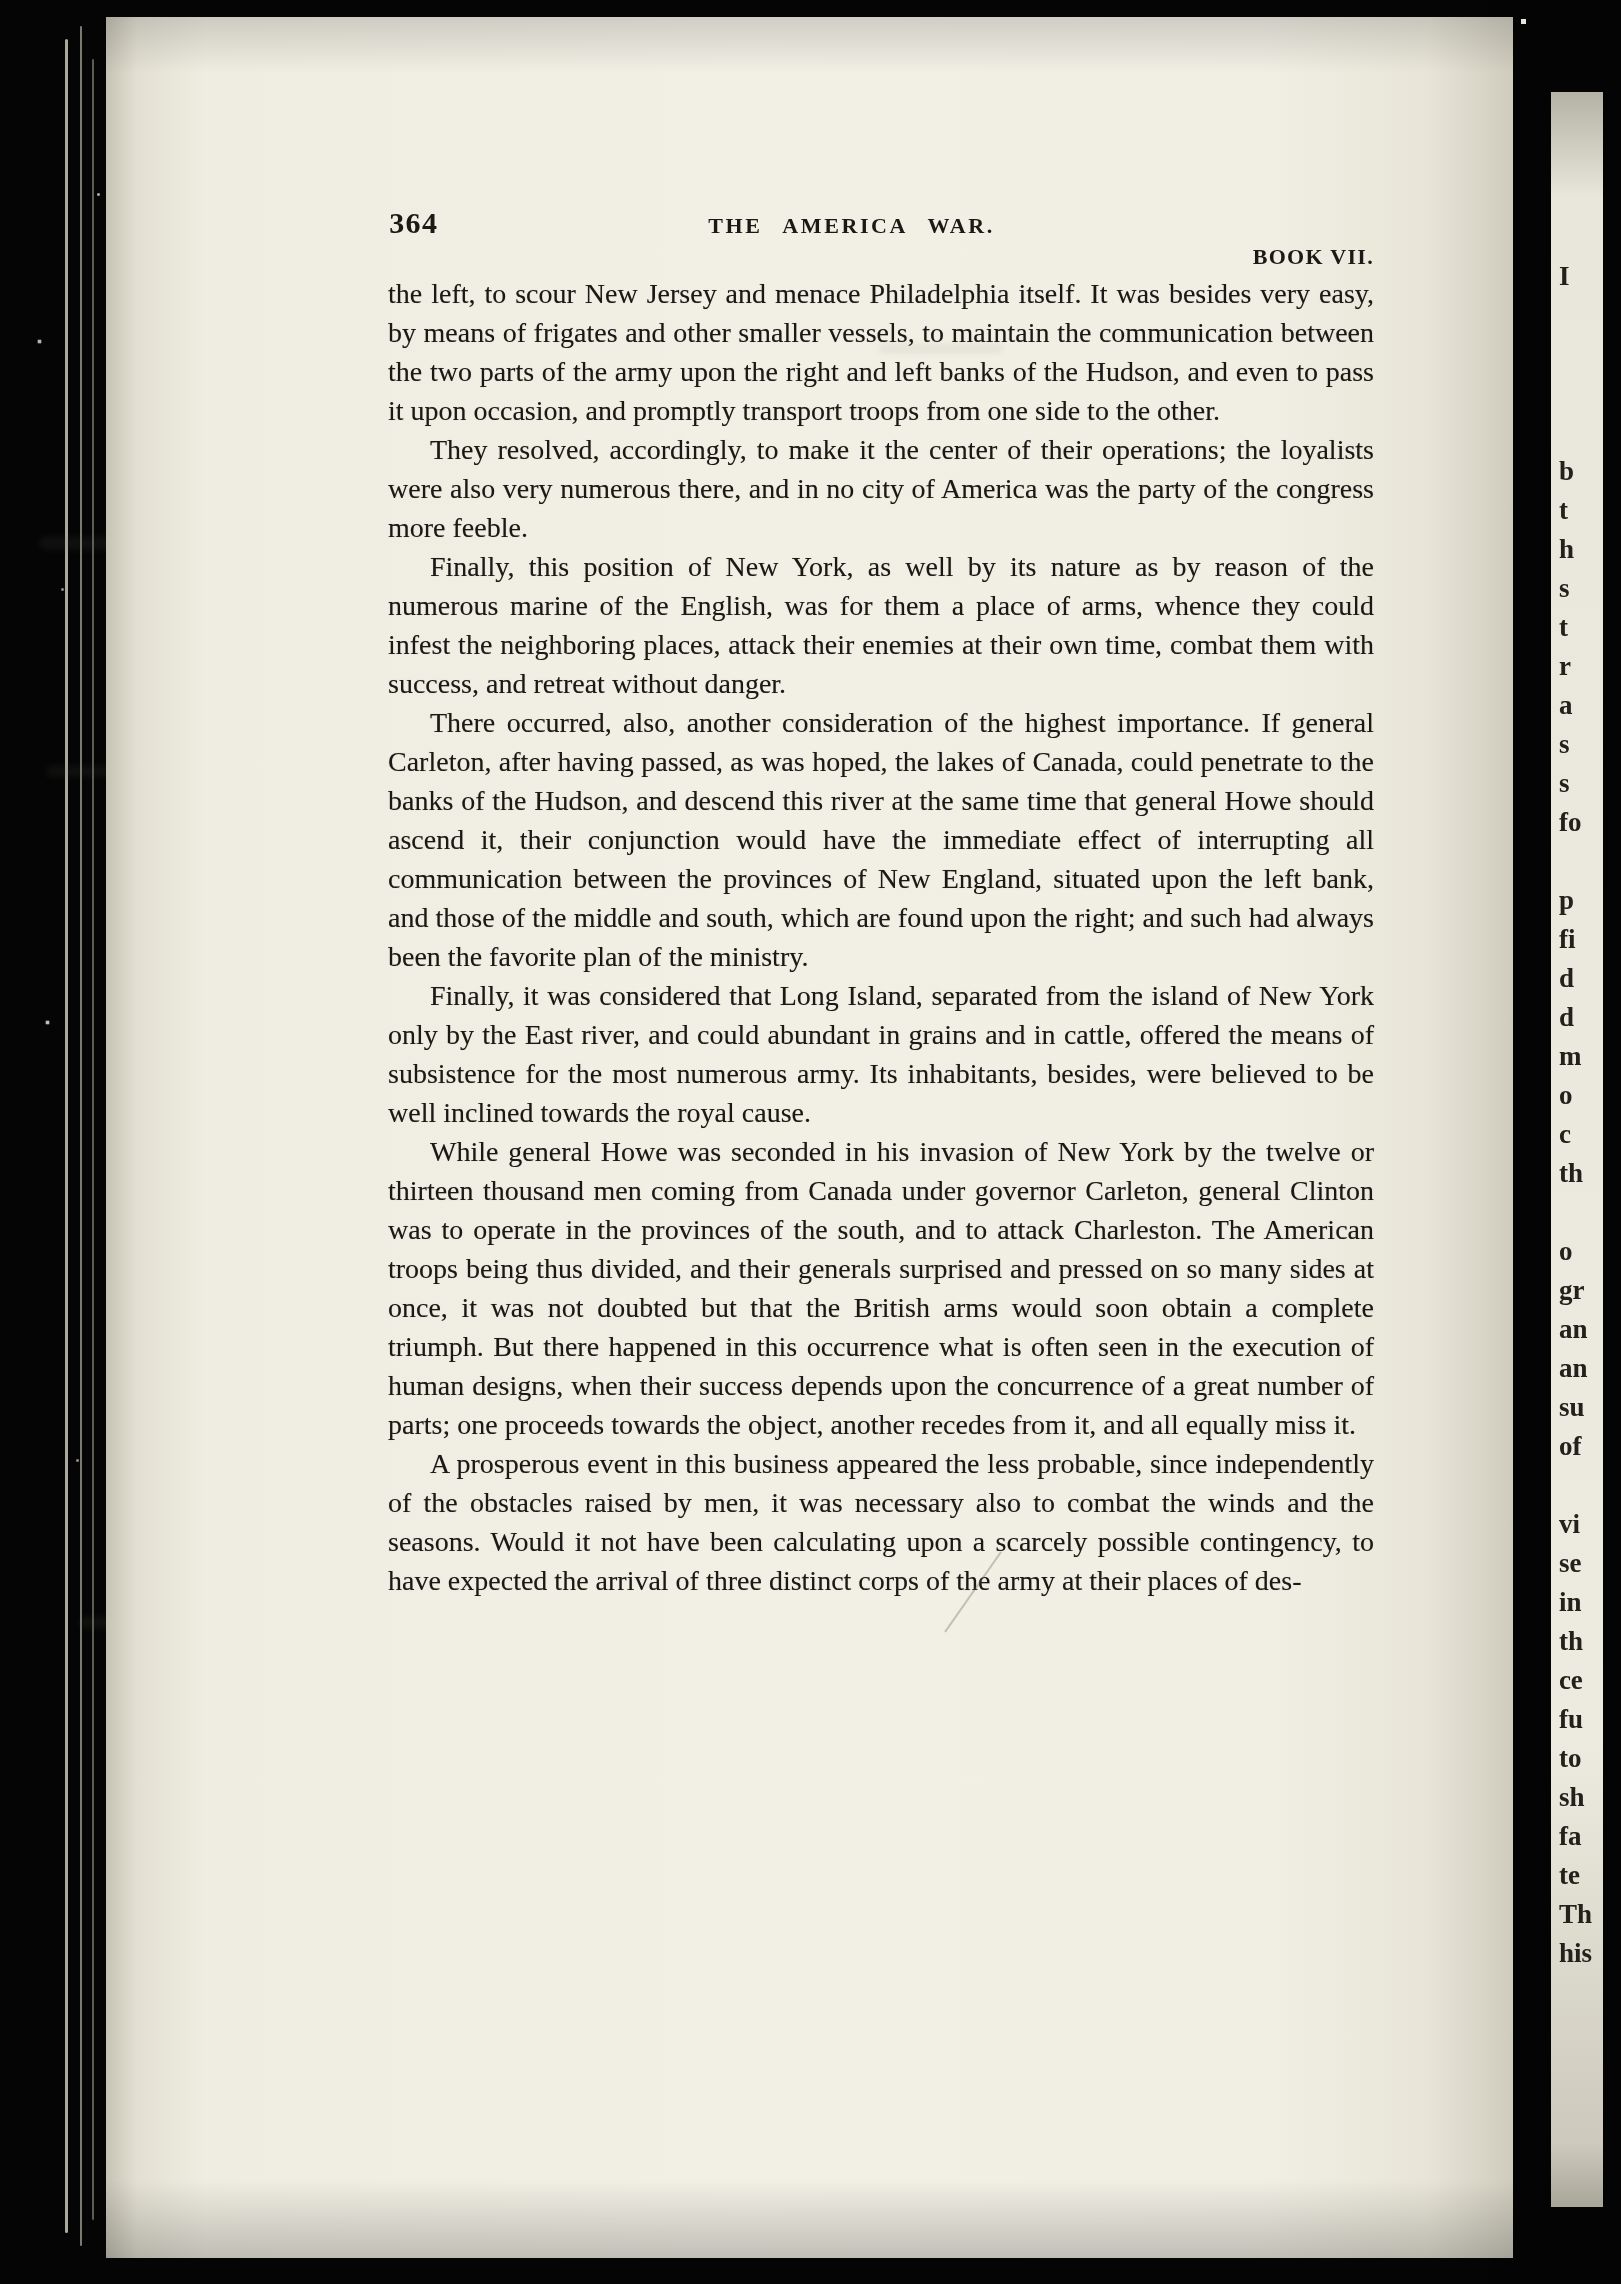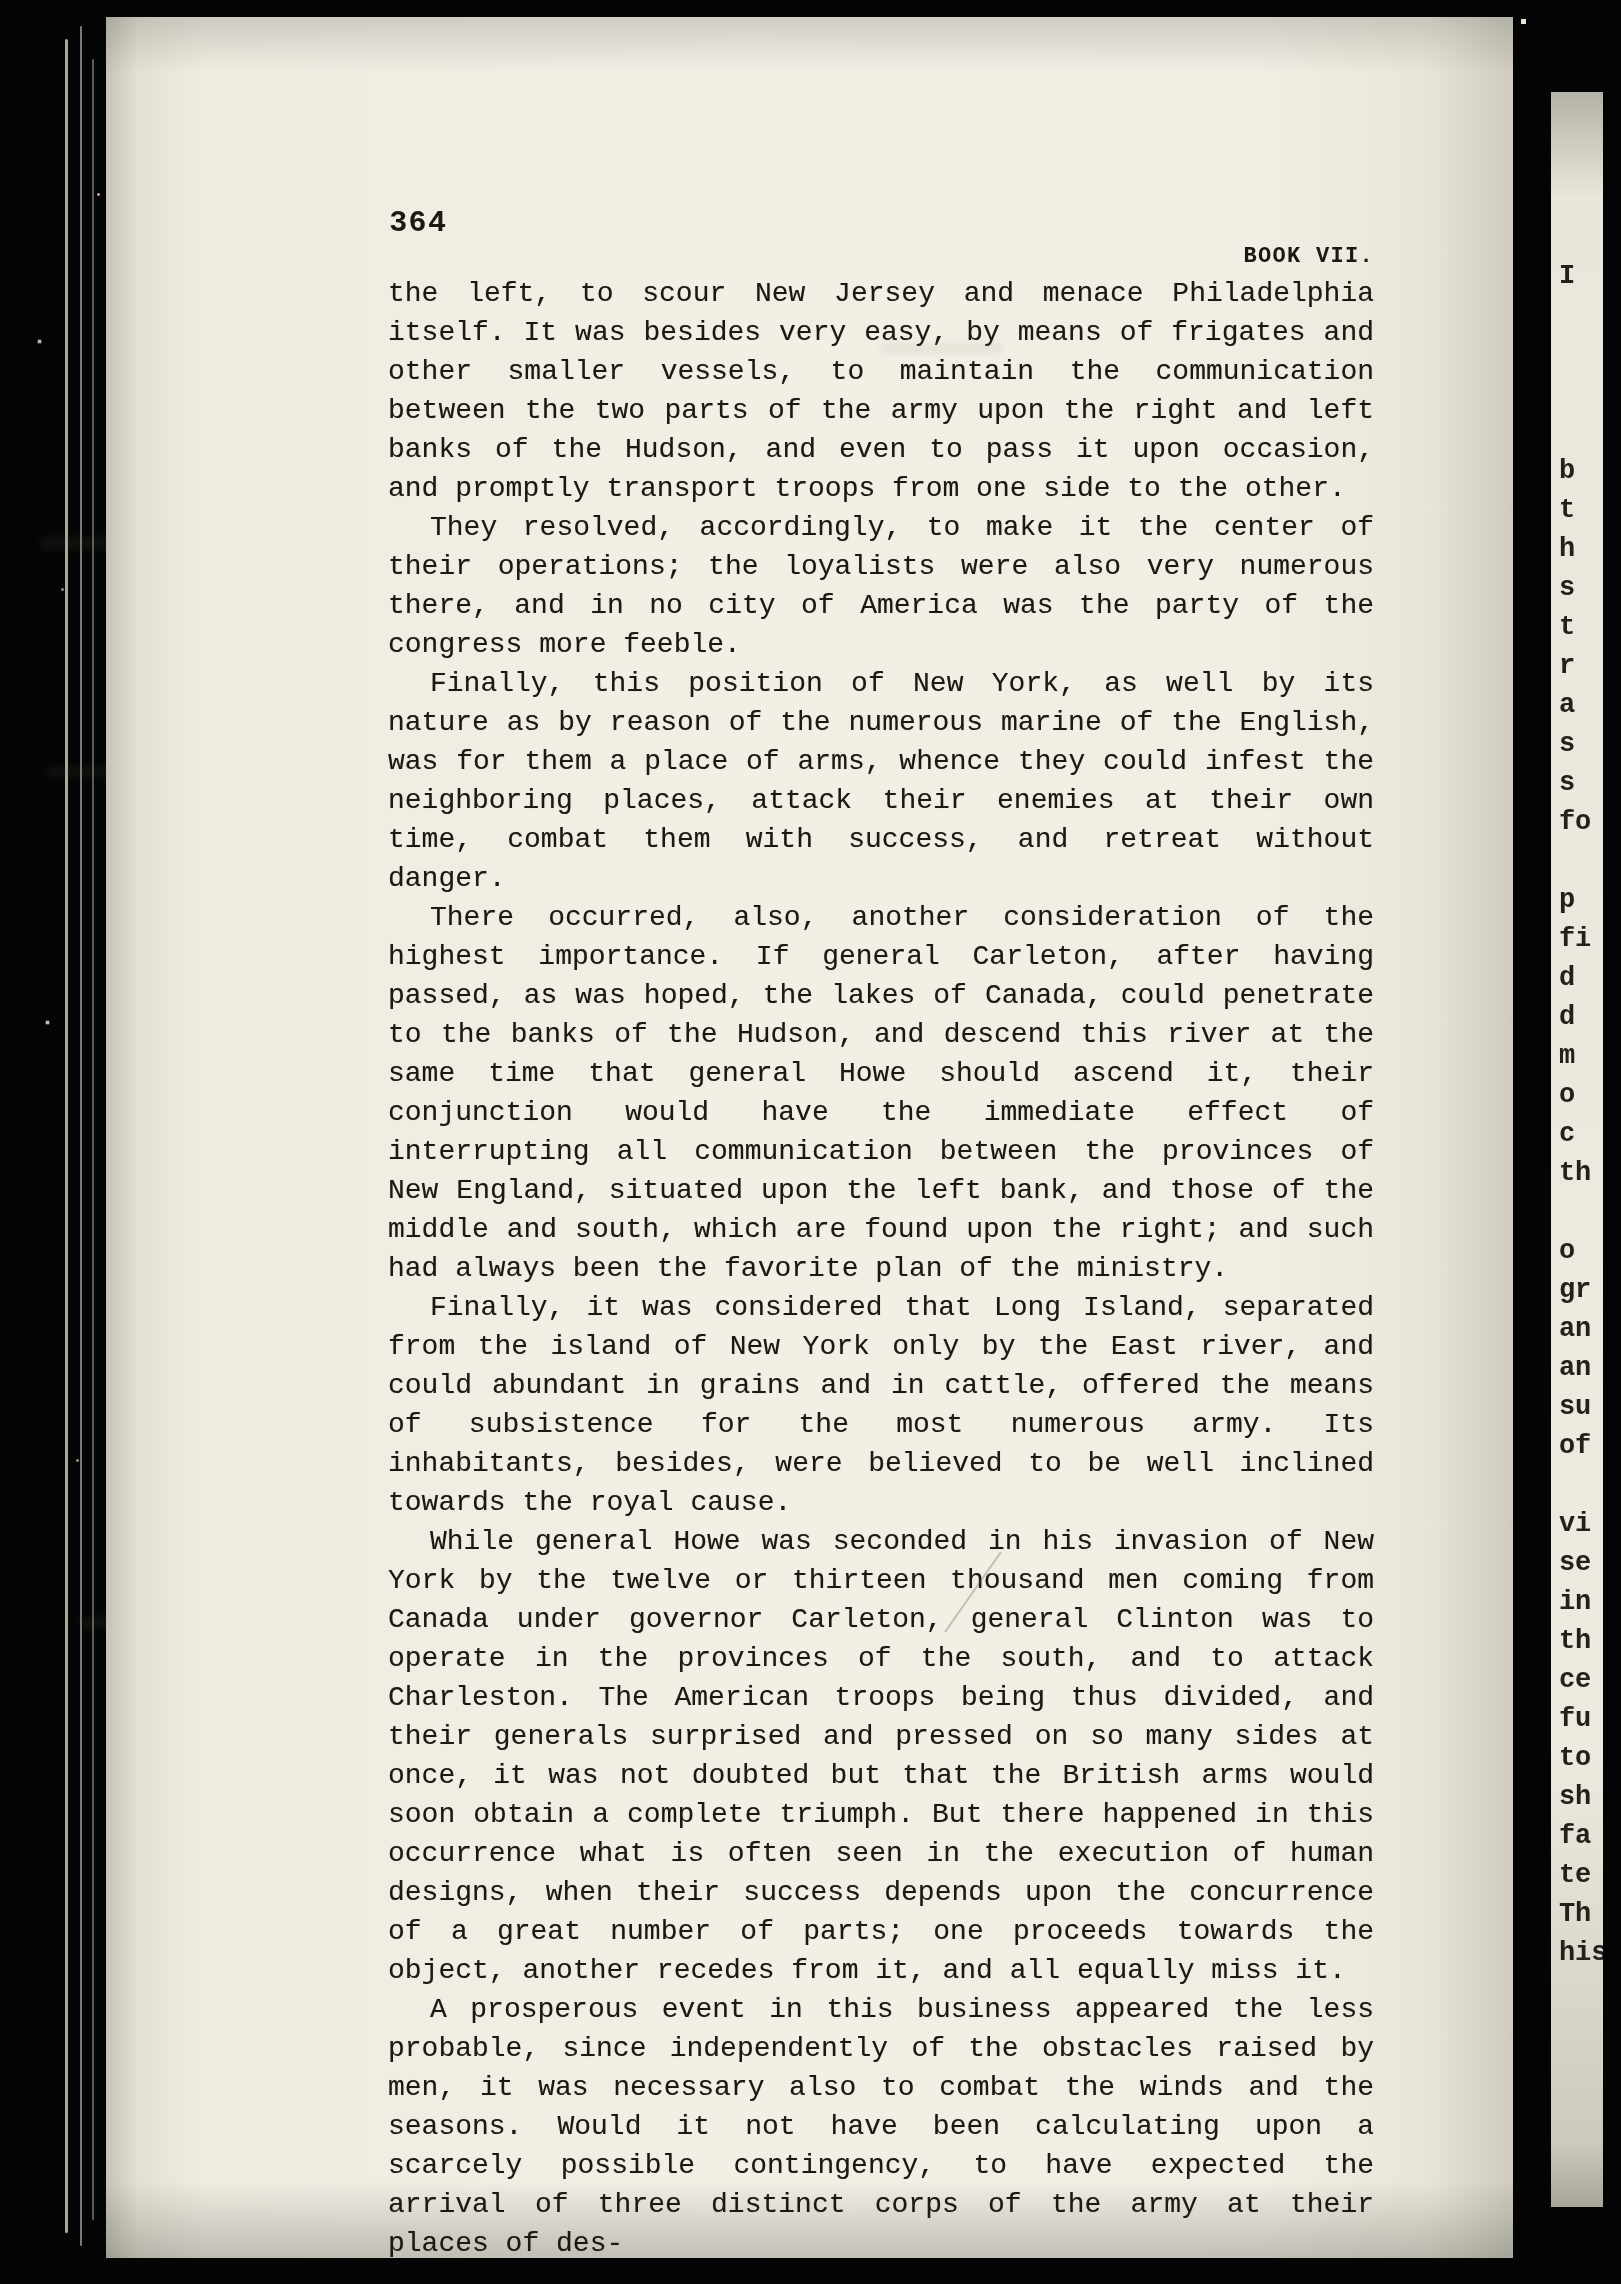--- a/index.html
+++ b/index.html
@@ -6,21 +6,20 @@
   html, body {
     width:1621px; height:2284px;
     background:#040404;
     overflow:hidden;
     font-family:"Liberation Serif", serif;
   }
   .scan {
     position:relative;
     width:1489px; height:2284px;
     background:#050505;
-    font-family:Liberation Mono, monospace;
   }
   
   .page-edge-line {
     position:absolute;
     background:#c9c6ba;
     border-radius:2.6px;
   }
   .edge-a { left:65px; top:39px;  width:3.3px; height:2194px; opacity:.85; }
   .edge-b { left:80px; top:26px;  width:2px; height:2220px; opacity:.6; }
   .edge-c { left:92px; top:59px;  width:2px; height:2161px; opacity:.45; }
@@ -139,20 +138,21 @@
   <div class="smudge smudge-1"></div>
   <div class="smudge smudge-2"></div>
   <div class="smudge smudge-3"></div>
   <div class="dust"></div>
 
   <div class="page">
     <div class="page-vignette"></div>
 
     <div class="header">
       <span class="page-number">364</span>
+      <span class="running-title">THE AMERICA WAR.</span>
       <span class="book-label">BOOK VII.</span>
     </div>
 
     <div class="body-text">
 
     <p>the left, to scour New Jersey and menace Philadelphia itself.  It was besides very easy, by means of frigates and other smaller vessels, to maintain the communication between the two parts of the army upon the right and left banks of the Hudson, and even to pass it upon occasion, and promptly transport troops from one side to the other.</p>
         <p class="indent">They resolved, accordingly, to make it the center of their operations; the loyalists were also very numerous there, and in no city of America was the party of the congress more feeble.</p>
         <p class="indent">Finally, this position of New York, as well by its nature as by reason of the numerous marine of the English, was for them a place of arms, whence they could infest the neighboring places, attack their enemies at their own time, combat them with success, and retreat without danger.</p>
         <p class="indent">There occurred, also, another consideration of the highest importance.  If general Carleton, after having passed, as was hoped, the lakes of Canada, could penetrate to the banks of the Hudson, and descend this river at the same time that general Howe should ascend it, their conjunction would have the immediate effect of interrupting all communication between the provinces of New England, situated upon the left bank, and those of the middle and south, which are found upon the right; and such had always been the favorite plan of the ministry.</p>
         <p class="indent">Finally, it was considered that Long Island, separated from the island of New York only by the East river, and could abundant in grains and in cattle, offered the means of subsistence for the most numerous army.  Its inhabitants, besides, were believed to be well inclined towards the royal cause.</p>

